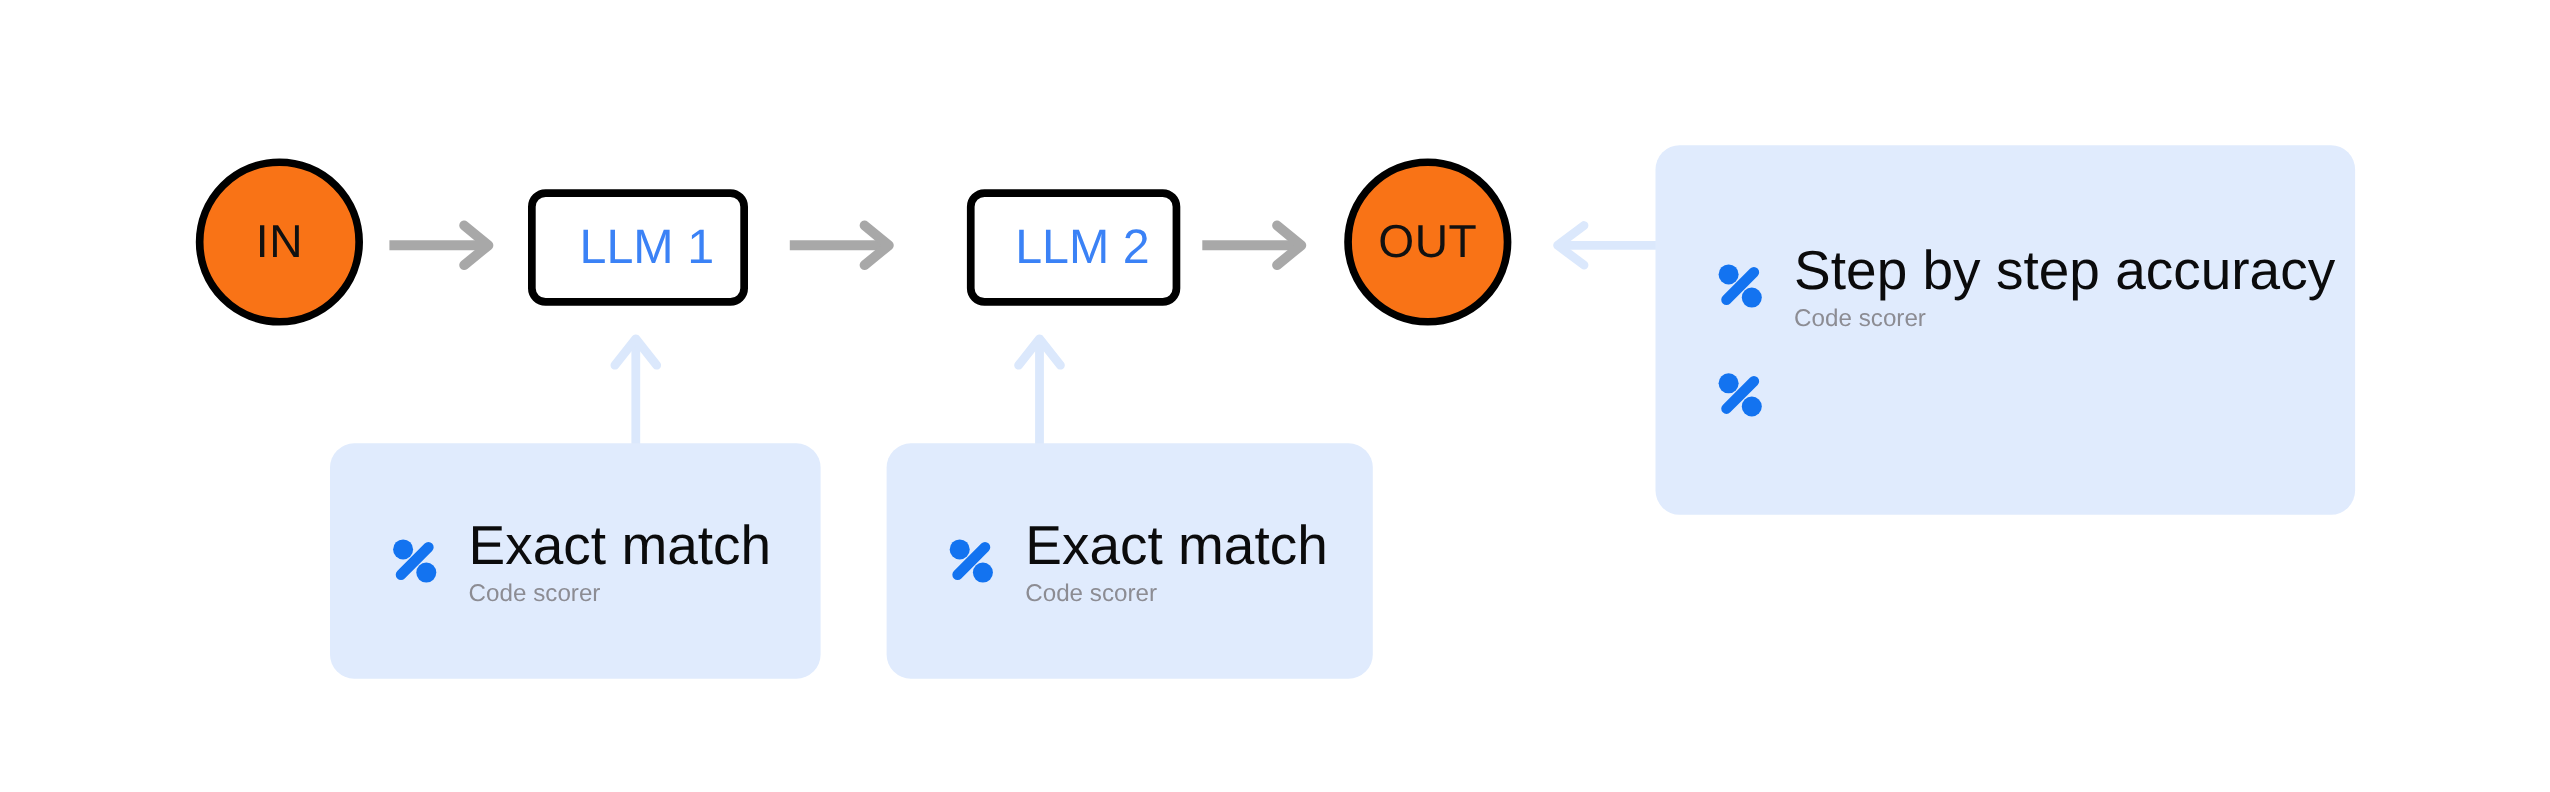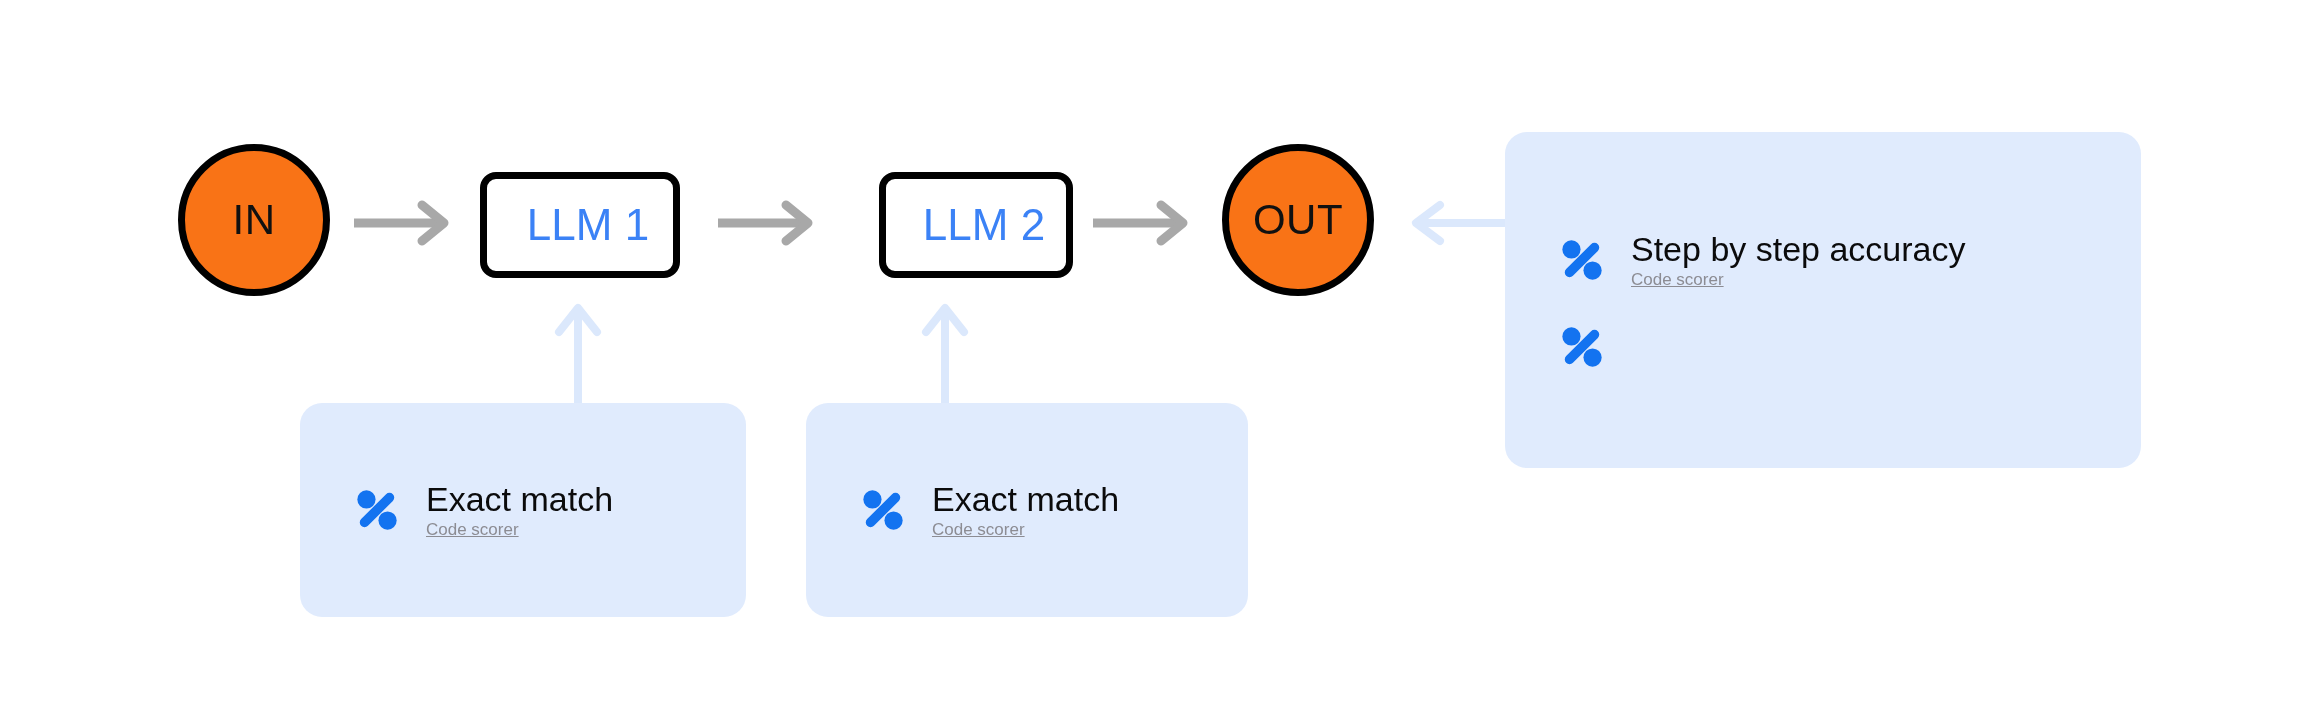--- a/index.html
+++ b/index.html
@@ -74,31 +74,30 @@
     gap: 26px;
   }
   .scorer-icon {
     flex: 0 0 auto;
     width: 46px;
     height: 46px;
     display: block;
   }
   .scorer-text { display: flex; flex-direction: column; gap: 2px; }
   .scorer-name {
-    font-size: 34px;
+    font-size: 50px;
     color: #0b0b0c;
     line-height: 1.12;
     white-space: nowrap;
   }
   .scorer-kind {
-    font-size: 17px;
+    font-size: 22px;
     color: #8c8c93;
     line-height: 1.15;
     white-space: nowrap;
-    text-decoration: underline;
   }
 </style>
 </head>
 <body>
 
 <div id="canvas">
 
   <div class="node-circle" style="left:178px; top:144px;">
     <span class="node-label">IN</span>
   </div>

